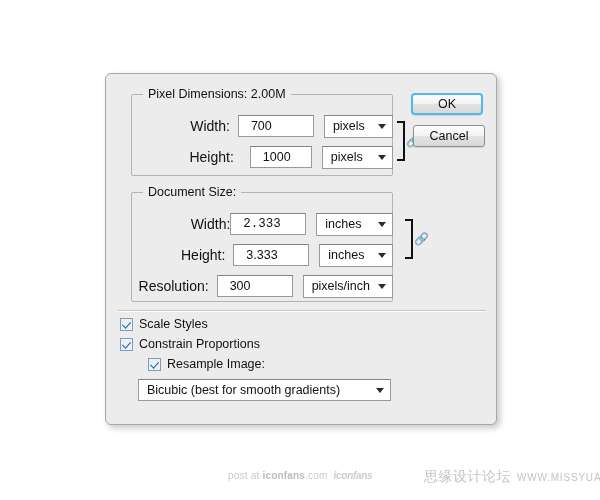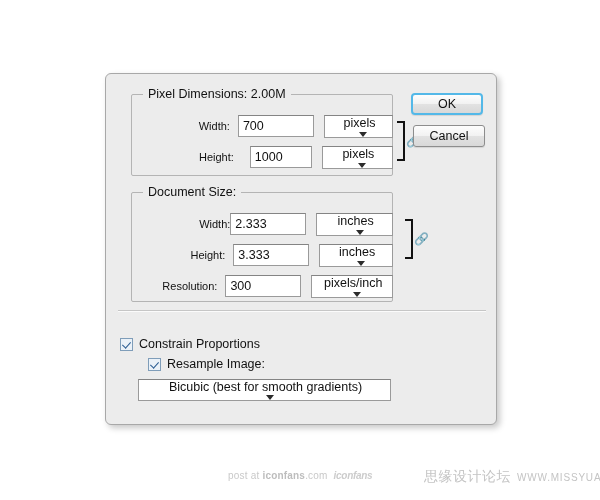--- a/index.html
+++ b/index.html
@@ -50,56 +50,55 @@
     text-align: right;
   }
 
   
   .field-row {
     position: absolute;
     display: flex;
     align-items: center;
   }
   .field-label {
-    font-size: 11px;
+    font-size: 14px;
     color: #111111;
     text-align: right;
     white-space: nowrap;
   }
   .text-input {
     height: 22px;
     background: #ffffff;
     border: 1px solid #9a9a9a;
     border-top-color: #848484;
     box-sizing: border-box;
     font-family: "Liberation Sans", sans-serif;
     font-size: 12.5px;
     color: #111111;
-    padding: 0 4px;
+    padding: 0 12px;
     line-height: 20px;
     outline: none;
     border-radius: 0;
   }
 
   
   .combo {
     height: 23px;
     background: #ffffff;
     border: 1px solid #9a9a9a;
     border-top-color: #848484;
     box-sizing: border-box;
     display: flex;
     align-items: center;
     justify-content: space-between;
     padding: 0 6px 0 8px;
     font-size: 12.5px;
     color: #111111;
     white-space: nowrap;
     cursor: default;
-    flex-direction: column;
   }
   .combo .caret {
     width: 0;
     height: 0;
     border-left: 4.5px solid transparent;
     border-right: 4.5px solid transparent;
     border-top: 5px solid #2b2b2b;
     margin-left: 8px;
     flex: 0 0 auto;
   }
@@ -256,21 +255,21 @@
     <div class="bracket" style="height:40px;"></div>
     <span class="link-glyph">🔗</span>
   </div>
 
   <div class="groupbox" style="left:25px; top:118px; width:262px; height:110px;">
     <span class="group-legend">Document Size:</span>
   </div>
 
   <div class="field-row" style="left:25px; top:138px; width:262px; height:24px;">
     <span class="field-label" style="width:108px;">Width:</span>
-    <input class="text-input" style="width: 76px; margin-left: 0;" type="text" value="2.333">
+    <input class="text-input" style="width: 76px; margin-left: 0; font-family: Liberation Mono, monospace;" type="text" value="2.333">
     <div class="combo" style="width:82px; margin-left:10px;">
       <span>inches</span>
       <span class="caret"></span>
     </div>
   </div>
 
   <div class="field-row" style="left:25px; top:169px; width:262px; height:24px;">
     <span class="field-label" style="width:108px;">Height:</span>
     <input class="text-input" style="width: 76px; margin-left: 8px;" type="text" value="3.333">
     <div class="combo" style="width:82px; margin-left:10px;">
@@ -288,20 +287,24 @@
     </div>
   </div>
 
   <div class="chain" style="left:299px; top:145px; height:40px;">
     <div class="bracket" style="height:40px;"></div>
     <span class="link-glyph">🔗</span>
   </div>
 
   <div class="separator" style="left:12px; top:236px; width:368px;"></div>
 
+  <div class="check-row" style="left:14px; top:243px;">
+    <span class="checkbox checked"></span>
+    <span>Scale Styles</span>
+  </div>
 
   <div class="check-row" style="left:14px; top:263px;">
     <span class="checkbox checked"></span>
     <span>Constrain Proportions</span>
   </div>
 
   <div class="check-row" style="left:14px; top:283px;margin-left:28px;">
     <span class="checkbox checked"></span>
     <span>Resample Image:</span>
   </div>

